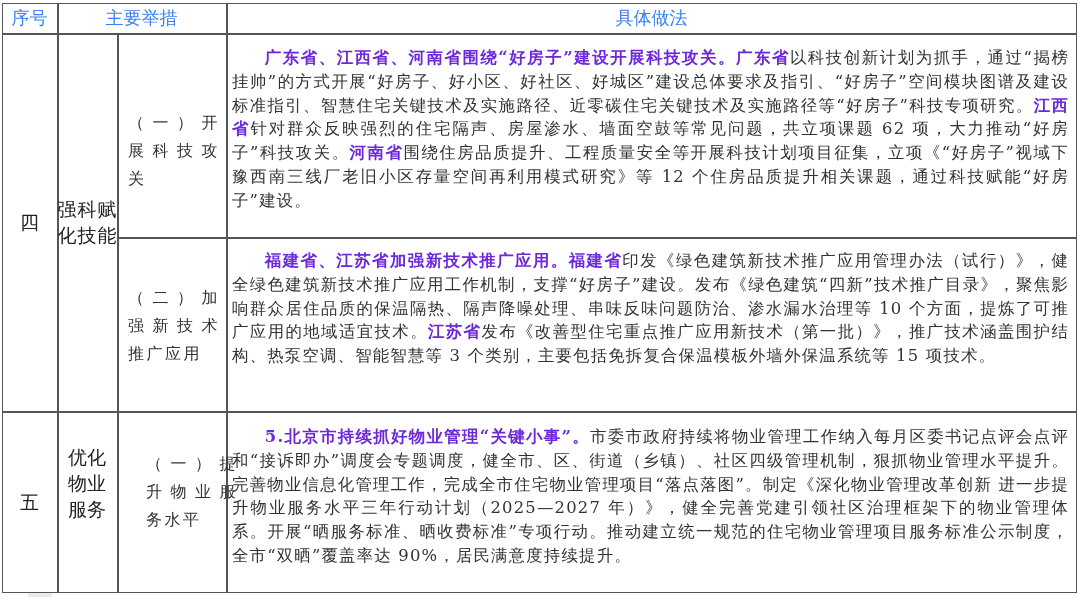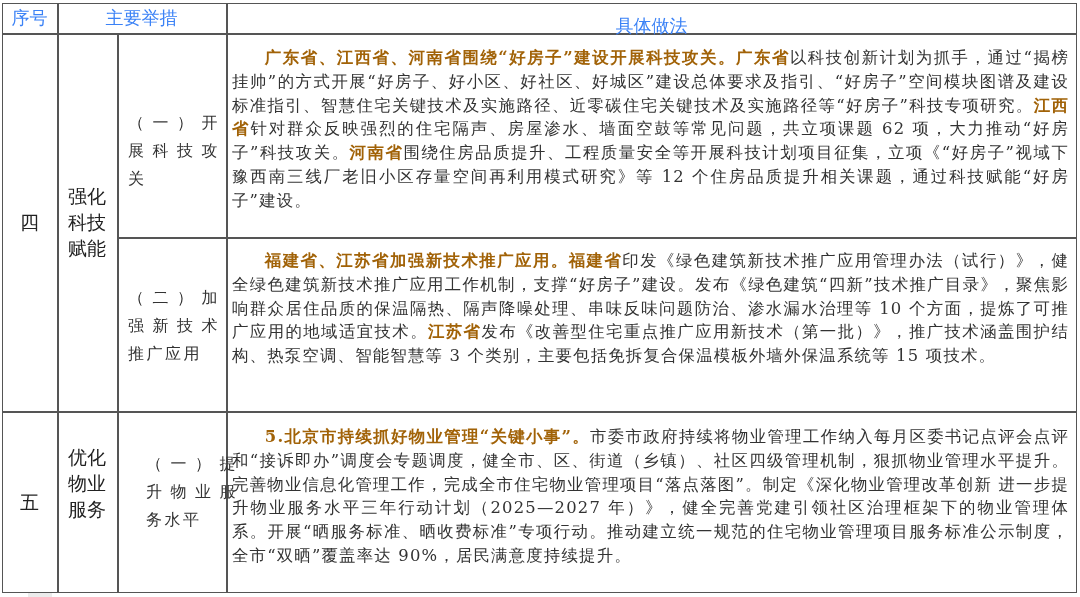--- a/index.html
+++ b/index.html
@@ -8,42 +8,42 @@
   .tbl { position:absolute; left:2px; top:3px; width:1075px; height:590px;
          border:1.5px solid #555; box-sizing:border-box; }
   .vline { position:absolute; width:1.5px; background:#555; }
   .hline { position:absolute; height:1.5px; background:#555; }
   .hdr { position:absolute; top:0; height:30px; display:flex; align-items:center; justify-content:center;
          font-family: "DejaVu Sans", "Liberation Sans", sans-serif; font-size:18px; color:#3b82f6; }
   .cell-center { position:absolute; display:flex; align-items:center; justify-content:center;
          font-family: "DejaVu Sans", "Liberation Sans", sans-serif; font-size:19px; color:#222; text-align:center; line-height:26px; }
   .sub { position:absolute; font-size:16px; line-height:28px; letter-spacing:2.5px; color:#333; text-align:justify; }
   .body { position:absolute; font-size:16.4px; line-height:23.8px; color:#333; text-align:justify; text-indent:2em; letter-spacing:1.2px; }
-  .body b { color:#a16207; font-weight:bold; }
+  .body b { color:#6d28d9; font-weight:bold; }
   .scrollmark { position:absolute; background:#ececec; }
 </style>
 </head>
 <body>
 
 <div class="tbl"></div>
 
 <div class="vline" style="left:57px; top:3px; height:590px;"></div>
 <div class="vline" style="left:117px; top:33px; height:560px;"></div>
 <div class="vline" style="left:226px; top:3px; height:590px;"></div>
 
 <div class="hline" style="left:2px; top:33px; width:1075px;"></div>
 <div class="hline" style="left:117px; top:237px; width:960px;"></div>
 <div class="hline" style="left:2px; top:411px; width:1075px;"></div>
 
 <div class="hdr" style="left:2px; width:55px; top:3px;">序号</div>
 <div class="hdr" style="left:57px; width:169px; top:3px;border-radius:6px;">主要举措</div>
-<div class="hdr" style="left:226px; width:851px; top:3px;margin-top:8px;">具体做法</div>
+<div class="hdr" style="left:226px; width:851px; top:3px;">具体做法</div>
 
 <div class="cell-center" style="left:2px; width:55px; top:33px; height:378px;">四</div>
-<div class="cell-center" style="left:57px; width:60px; top:33px; height:378px; flex-direction:column;">
+<div class="cell-center" style="left:57px; width:60px; top:33px; height:378px; flex-direction:row;">
   <span>强化</span>
   <span>科技</span>
   <span>赋能</span>
 </div>
 <div class="sub" style="left:128px; top:109px; width:92px;">（一）开展科技攻关</div>
 <div class="body" style="left:232px; top:46px; width:837px;">
   <b>广东省、江西省、河南省围绕“好房子”建设开展科技攻关。</b><b>广东省</b><span>以科技创新计划为抓手，通过“揭榜挂帅”的方式开展“好房子、好小区、好社区、好城区”建设总体要求及指引、“好房子”空间模块图谱及建设标准指引、智慧住宅关键技术及实施路径、近零碳住宅关键技术及实施路径等“好房子”科技专项研究。</span><b>江西省</b><span>针对群众反映强烈的住宅隔声、房屋渗水、墙面空鼓等常见问题，共立项课题 62 项，大力推动“好房子”科技攻关。</span><b>河南省</b><span>围绕住房品质提升、工程质量安全等开展科技计划项目征集，立项《“好房子”视域下豫西南三线厂老旧小区存量空间再利用模式研究》等 12 个住房品质提升相关课题，通过科技赋能“好房子”建设。</span>
 </div>
 
 <div class="sub" style="left:128px; top:284px; width:92px;">（二）加强新技术推广应用</div>

